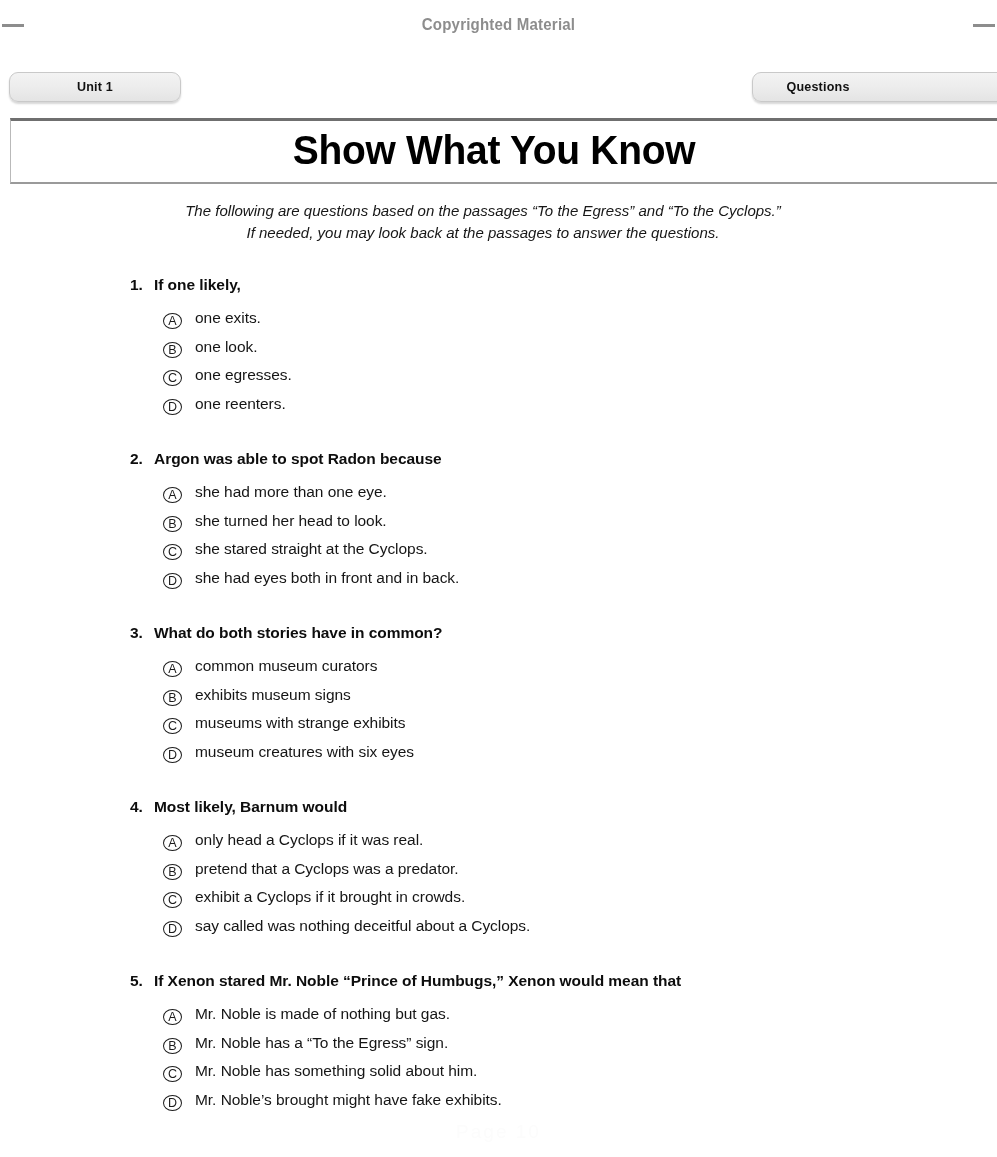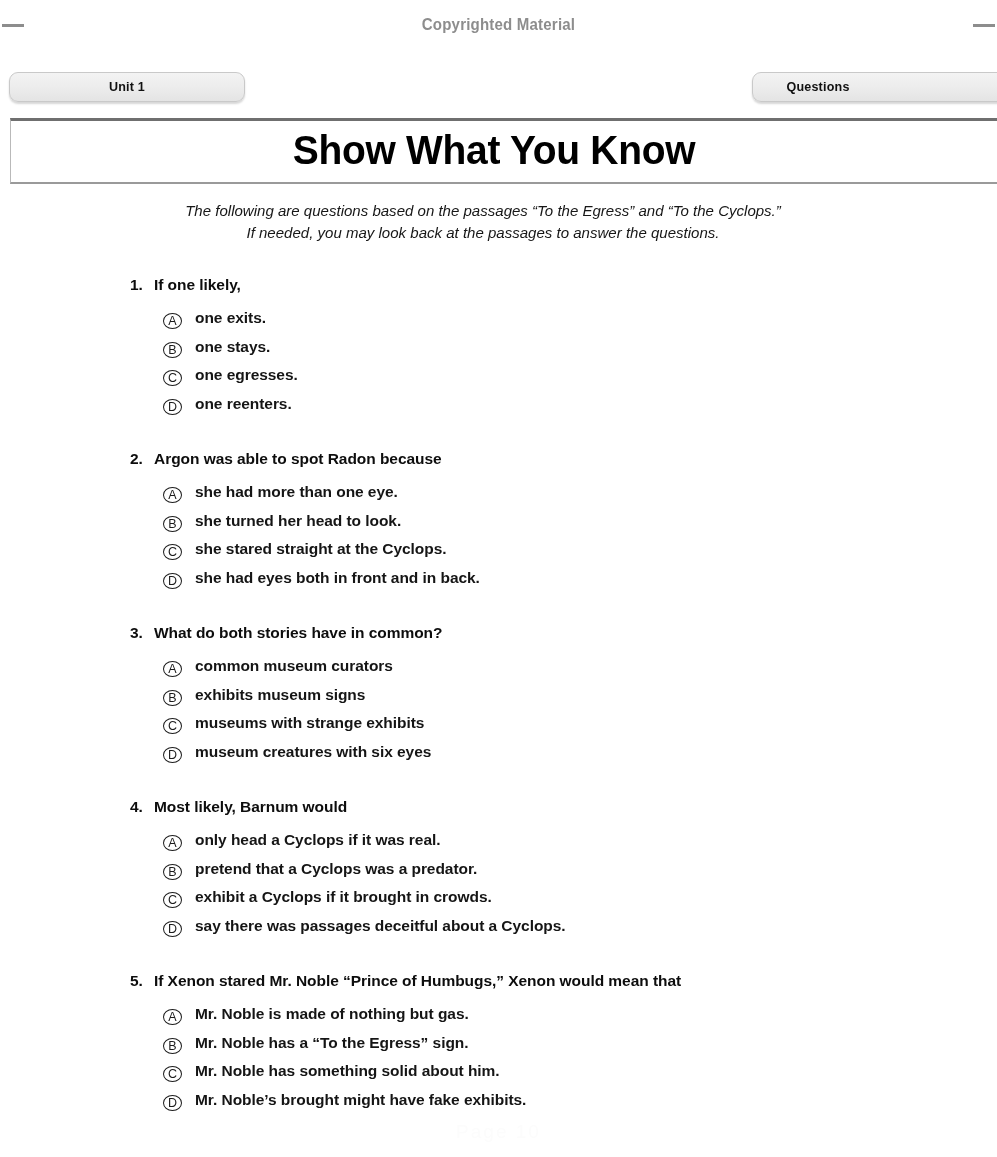--- a/index.html
+++ b/index.html
@@ -65,21 +65,21 @@
     text-align: center;
     font-size: 13.5px;
     font-weight: bold;
     color: #111;
     letter-spacing: .2px;
     transform: scaleX(.93);
   }
   #tab-unit {
     left: 9px;
     top: 72px;
-    width: 236px;
+    width: 172px;
   }
   #tab-questions {
     left: 752px;
     top: 72px;
     width: 300px;   
   }
   #tab-questions .tab-label {
     text-align: left;
     padding-left: 36px;
     box-sizing: border-box;
@@ -179,21 +179,21 @@
     border-radius: 50%;
     line-height: 15px;
     text-align: center;
     font-size: 12.5px;
     font-weight: normal;
     color: #1c1c1c;
     box-sizing: border-box;
     position: relative;
     top: 2px;
   }
-  .choice-text { flex: 1 1 auto; font-weight: bold; }
+  .choice-text { flex: 1 1 auto; }
 
   
   .page-footer {
     position: absolute;
     left: 0;
     bottom: 14px;
     width: 997px;
     text-align: center;
     font-size: 19px;
     letter-spacing: 2px;
@@ -232,21 +232,21 @@
       <div class="question-stem">
         <span class="q-number">1.</span>
         <span class="q-text">If one likely,</span>
       </div>
       <div class="choice">
         <span class="choice-marker"><span class="choice-circle">A</span></span>
         <span class="choice-text">one exits.</span>
       </div>
       <div class="choice">
         <span class="choice-marker"><span class="choice-circle">B</span></span>
-        <span class="choice-text">one stays.</span>
+        <span class="choice-text">one look.</span>
       </div>
       <div class="choice">
         <span class="choice-marker"><span class="choice-circle">C</span></span>
         <span class="choice-text">one egresses.</span>
       </div>
       <div class="choice">
         <span class="choice-marker"><span class="choice-circle">D</span></span>
         <span class="choice-text">one reenters.</span>
       </div>
     </div>
@@ -306,21 +306,21 @@
       <div class="choice">
         <span class="choice-marker"><span class="choice-circle">B</span></span>
         <span class="choice-text">pretend that a Cyclops was a predator.</span>
       </div>
       <div class="choice">
         <span class="choice-marker"><span class="choice-circle">C</span></span>
         <span class="choice-text">exhibit a Cyclops if it brought in crowds.</span>
       </div>
       <div class="choice">
         <span class="choice-marker"><span class="choice-circle">D</span></span>
-        <span class="choice-text">say there was passages deceitful about a Cyclops.</span>
+        <span class="choice-text">say called was nothing deceitful about a Cyclops.</span>
       </div>
     </div>
     <div class="question-block">
       <div class="question-stem">
         <span class="q-number">5.</span>
         <span class="q-text">If Xenon stared Mr. Noble “Prince of Humbugs,” Xenon would mean that</span>
       </div>
       <div class="choice">
         <span class="choice-marker"><span class="choice-circle">A</span></span>
         <span class="choice-text">Mr. Noble is made of nothing but gas.</span>

